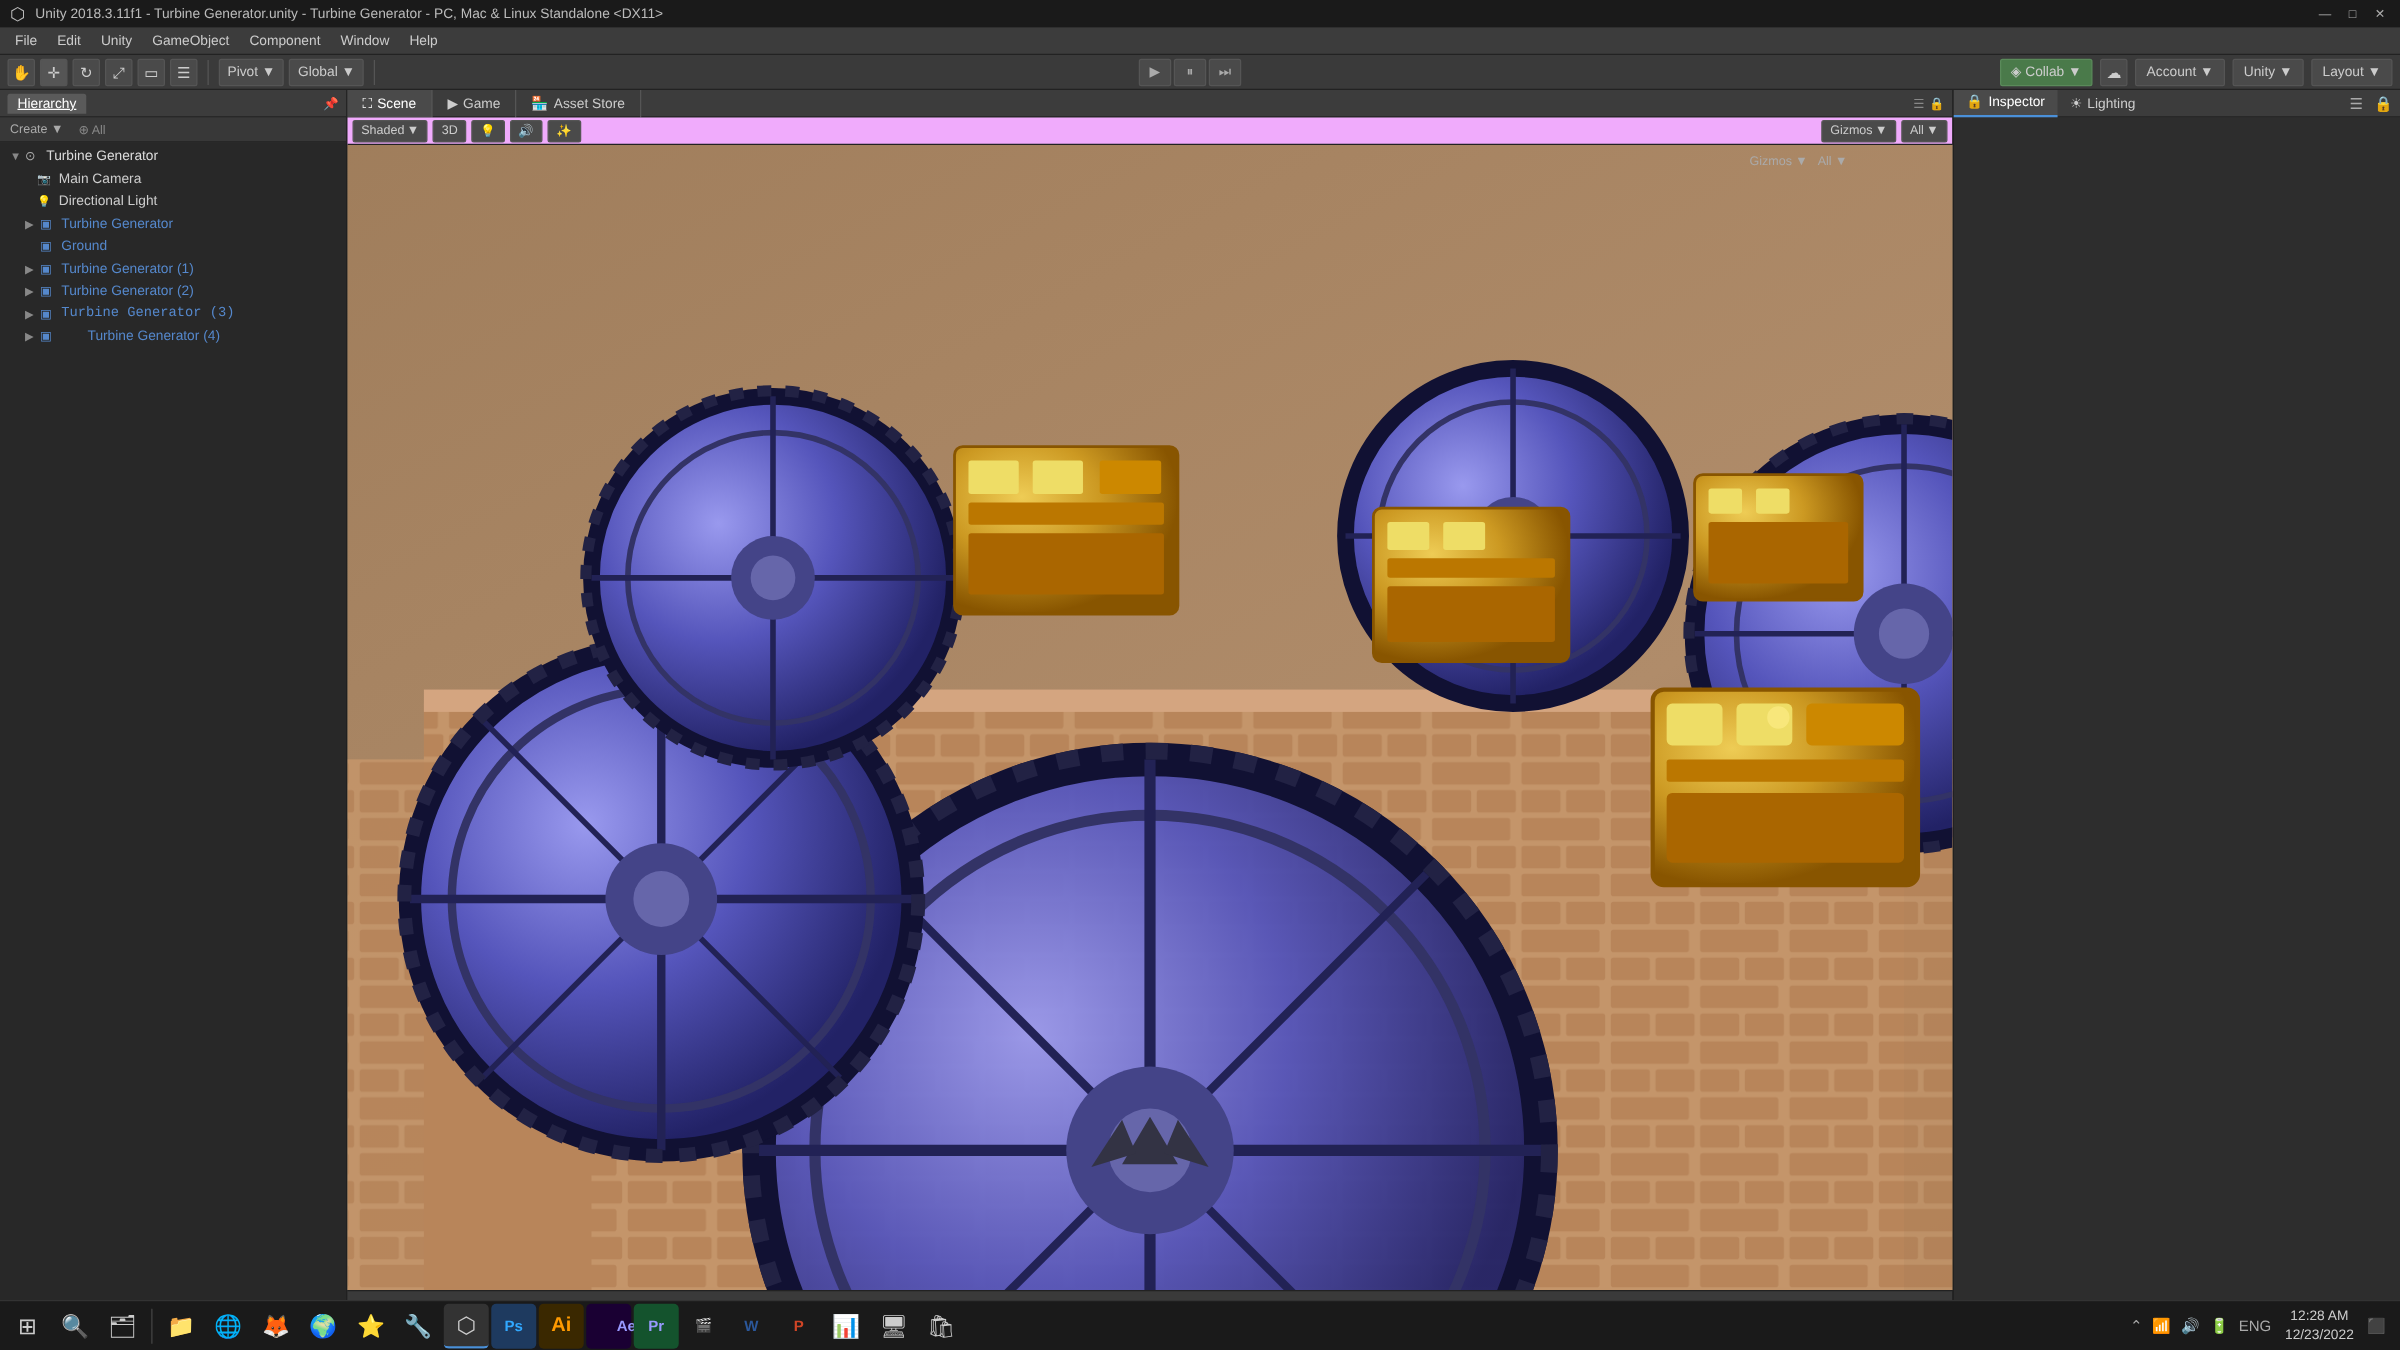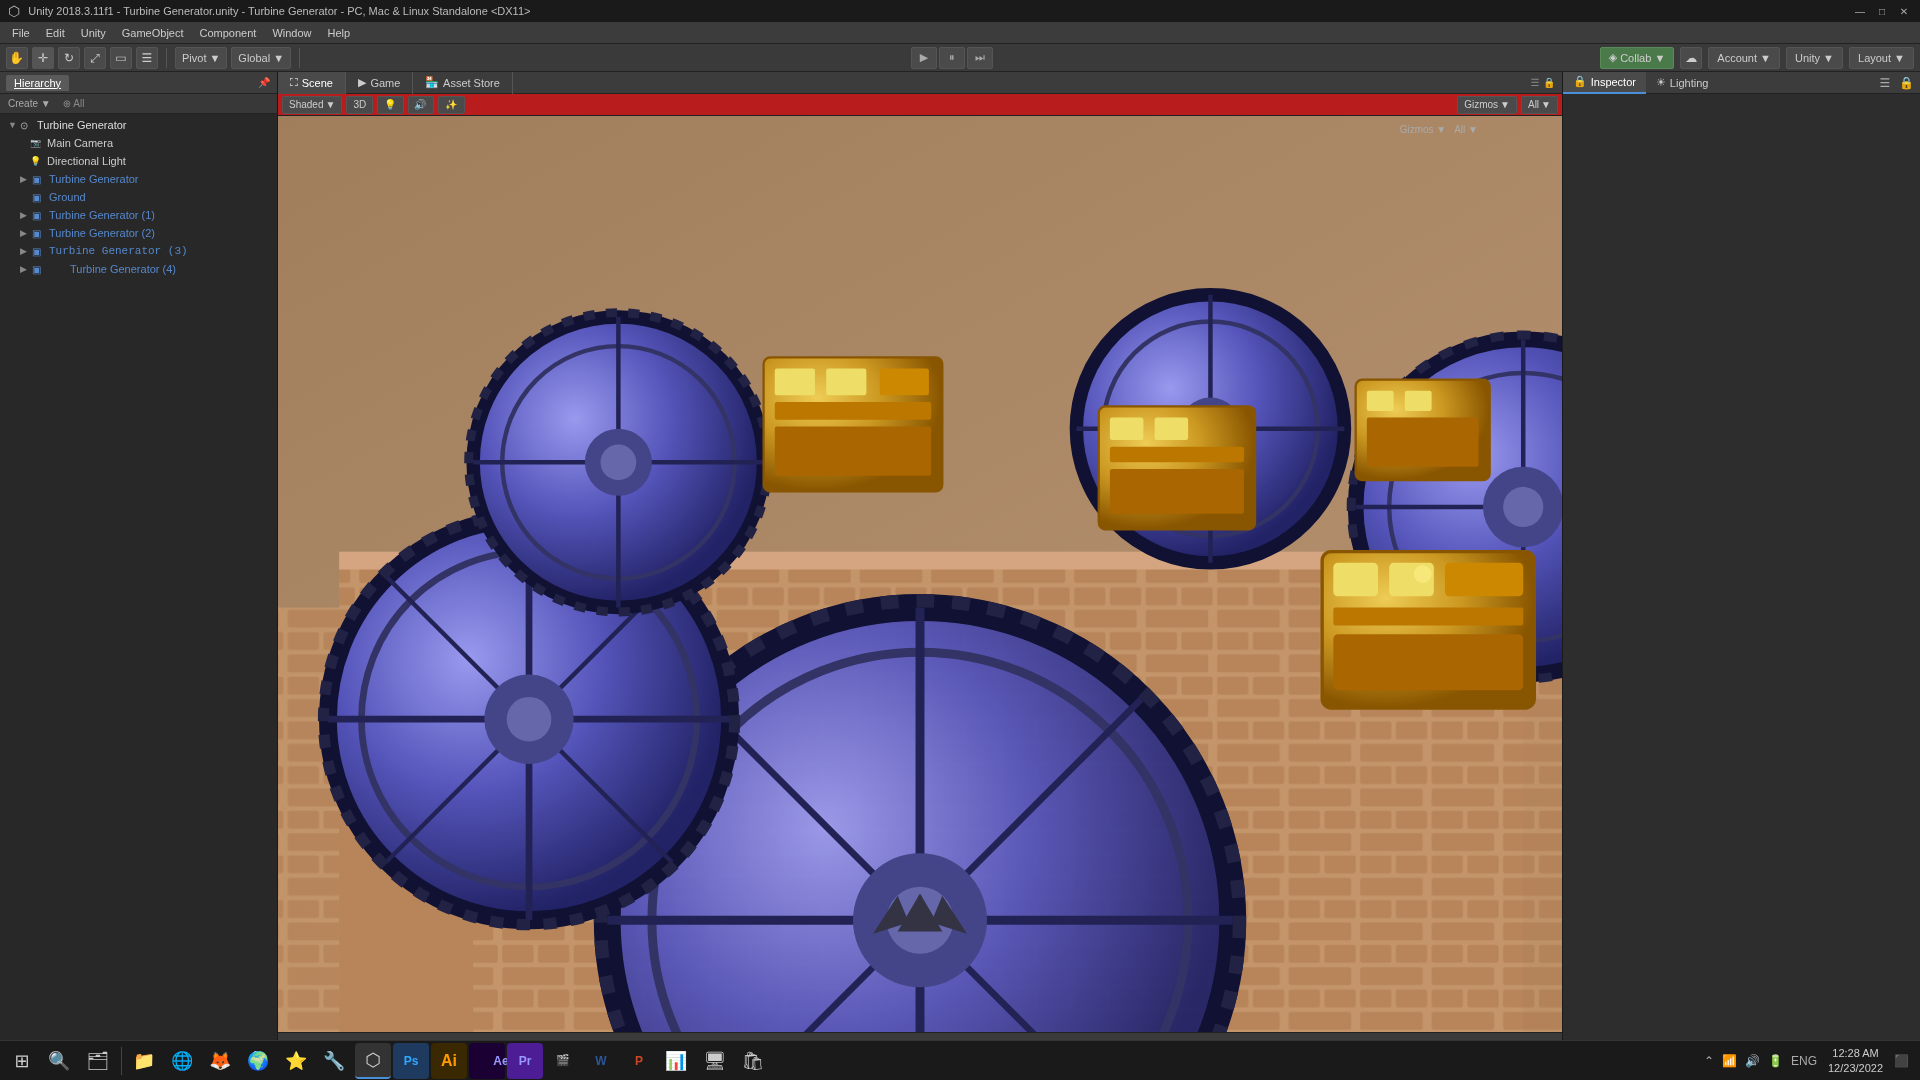--- a/index.html
+++ b/index.html
@@ -160,21 +160,21 @@
       align-items: center;
       cursor: pointer;
       font-size: 11px;
       color: #ccc;
       border-right: 1px solid #555;
       gap: 4px;
     }
     .scene-tab.active { background: #4a4a4a; color: #fff; }
     #scene-toolbar {
       height: 22px;
-      background: #b91c1c;
+      background: #f0abfc;
       display: flex;
       align-items: center;
       padding: 0 4px;
       gap: 4px;
       border-bottom: 1px solid #222;
     }
     .scene-toolbar-btn {
       height: 18px;
       padding: 0 6px;
       background: #4a4a4a;
@@ -793,21 +793,21 @@
   <div class="taskbar-btn" style="background:#333; border-bottom:2px solid #4a90d9;">⬡</div>
   <div class="taskbar-btn" style="background:#1e3a5f;">
     <span style="font-size:12px; font-weight:bold; color:#31a8ff;">Ps</span>
   </div>
   <div class="taskbar-btn" style="background:#3a2800;">
     <span style="font-size:16px; font-weight:bold; color:#ff9a00;">Ai</span>
   </div>
   <div class="taskbar-btn" style="background:#1a0033;">
     <span style="font-size:12px; font-weight:bold; color:#9999ff;margin-left:28px;">Ae</span>
   </div>
-  <div class="taskbar-btn" style="background:#4c1d95;">
+  <div class="taskbar-btn" style="background:#14532d;">
     <span style="font-size:12px; font-weight:bold; color:#9999ff;">Pr</span>
   </div>
   <div class="taskbar-btn">
     <span style="font-size:11px; color:#aaa;">🎬</span>
   </div>
   <div class="taskbar-btn">
     <span style="font-size:12px; font-weight:bold; color:#2b579a;">W</span>
   </div>
   <div class="taskbar-btn">
     <span style="font-size:12px; font-weight:bold; color:#d04526;">P</span>

